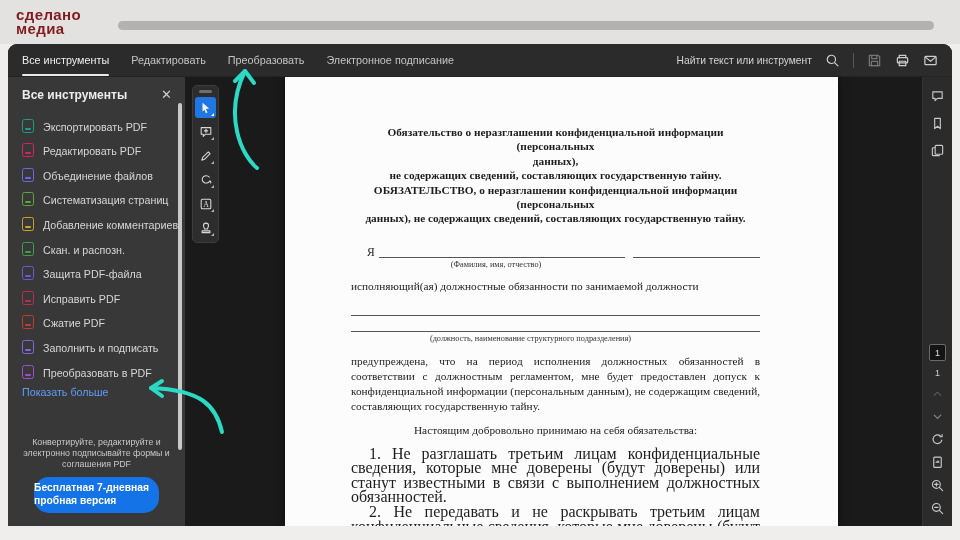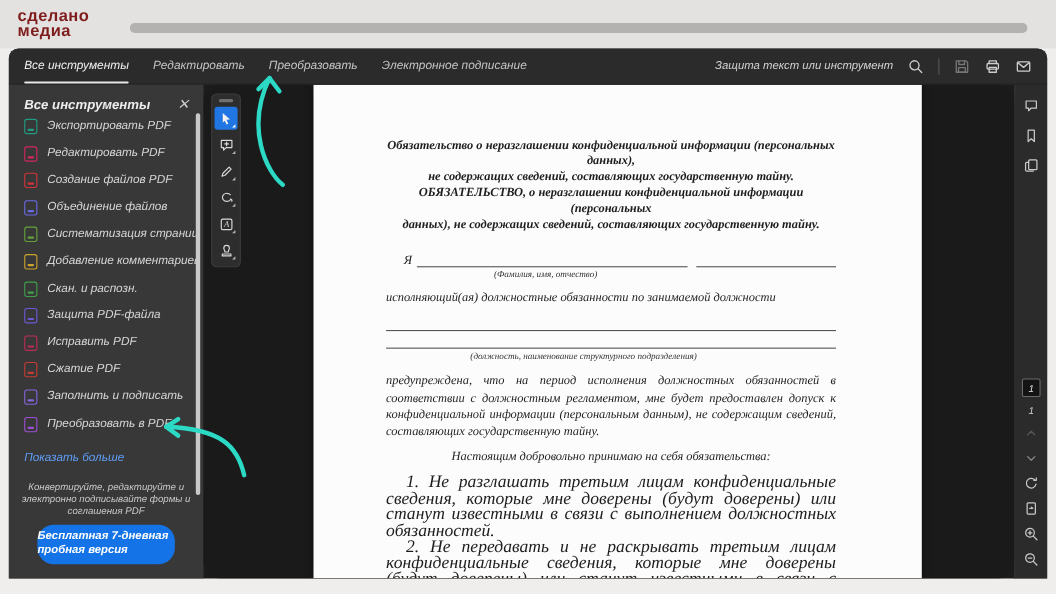--- a/index.html
+++ b/index.html
@@ -9,21 +9,21 @@
   
   .top-light{position:absolute;left:0;top:0;width:960px;height:44px;background:#e4e2e0;}
   .brand{position:absolute;left:16px;top:8px;color:#7f1d1d;font-weight:bold;
     font-size:15px;line-height:13.5px;letter-spacing:.4px;}
   .brand .l2{display:block;text-align:left;padding-right:5px;}
   .header-pill{position:absolute;left:118px;right:26px;top:21px;height:9px;
     border-radius:5px;background:#b3b2b1;}
 
   
   .app{position:absolute;left:8px;top:44px;width:944px;height:482px;
-    background:#1c1c1c;border-radius:9px 9px 0 0;overflow:hidden;font-style:italic;}
+    background:#1c1c1c;border-radius:9px 9px 0 0;overflow:hidden;}
 
   
   .tab-bar{height:33px;background:#2b2b2b;display:flex;align-items:stretch;
     padding:0 14px;border-bottom:1px solid #232323;position:relative;}
   .tabs{display:flex;align-items:stretch;}
   .tab{display:flex;align-items:center;margin-right:22px;color:#c4c4c4;
     font-size:10.8px;position:relative;cursor:default;white-space:nowrap;}
   .tab.active{color:#efefef;}
   .tab.active::after{content:"";position:absolute;left:0;right:0;bottom:0;
     height:2.5px;background:#e8e8e8;border-radius:1px;}
@@ -37,36 +37,36 @@
   
   .main{display:flex;height:449px;}
 
   
   .tools-panel{width:177px;background:#383838;position:relative;flex:none;}
   .panel-header{display:flex;justify-content:space-between;align-items:center;
     padding:11px 13px 6px 14px;}
   .panel-title{font-weight:bold;font-size:12px;color:#ededed;}
   .panel-close{color:#cfcfcf;font-size:13px;line-height:10px;cursor:pointer;}
   .tool-list{padding-left:14px;}
-  .tool-item{display:flex;align-items:flex-start;gap:9px;height:24.6px;cursor:pointer;}
+  .tool-item{display:flex;align-items:flex-end;gap:9px;height:24.6px;cursor:pointer;}
   .tool-ic{width:12px;height:14px;border:1.5px solid #888;border-radius:2.5px;
     position:relative;flex:none;}
   .tool-ic i{position:absolute;left:1.5px;bottom:2px;width:6px;height:2px;border-radius:1px;}
   .tool-label{font-size:10.7px;color:#d6d6d6;white-space:nowrap;}
   .show-more{margin:7px 0 0 14px;font-size:10.7px;color:#5f9df6;cursor:pointer;}
   .panel-scroll{position:absolute;right:3px;top:26px;width:4px;height:347px;
     background:#c9c9c9;border-radius:2px;}
   .panel-promo{position:absolute;left:8px;right:8px;bottom:56px;text-align:center;
     font-size:8.8px;line-height:11px;color:#c9c9c9;}
   .trial-btn{position:absolute;left:26px;right:26px;bottom:13px;background:#1473e6;
     color:#fff;border-radius:15px;text-align:left;padding:5px 0 6px;cursor:pointer;}
   .trial-btn span{display:block;font-size:10.3px;font-weight:bold;line-height:12.5px;}
 
   
-  .canvas{flex:1;position:relative;background:#1a1a1a;overflow:hidden;border-radius:15px;}
+  .canvas{flex:1;position:relative;background:#1a1a1a;overflow:hidden;}
   .page{position:absolute;left:100px;top:0;width:553px;height:449px;background:#fcfcfc;
     box-shadow:0 0 8px rgba(0,0,0,.55);overflow:hidden;color:#1d1d1d;
     font-family:"Liberation Serif",serif;}
   .page-inner{padding:48px 78px 0 66px;}
   .doc-title{text-align:center;font-weight:bold;font-size:11.3px;line-height:14.4px;}
   .name-row{display:flex;align-items:flex-end;margin-top:18px;font-size:11.5px;height:14px;}
   .name-row .pron{padding:0 4px 0 16px;}
   .uline{border-bottom:1px solid #555;height:12px;}
   .ln-a{width:246px;}
   .ln-b{flex:1;margin-left:8px;}
@@ -143,21 +143,21 @@
 
         <div class="tab">
           <span>Преобразовать</span>
         </div>
 
         <div class="tab">
           <span>Электронное подписание</span>
         </div>
       </nav>
     <div class="tab-actions">
-      <span class="search-label">Защита текст или инструмент</span>
+      <span class="search-label">Найти текст или инструмент</span>
       <svg class="tb-ico" viewBox="0 0 16 16">
         <circle cx="6.8" cy="6.8" r="4.4"></circle>
           <line x1="10.2" y1="10.2" x2="13.8" y2="13.8"></line>
       </svg>
       <div class="vdiv"></div>
       <svg class="tb-ico dim" viewBox="0 0 16 16">
         <path d="M2.5 2.5 h9.5 l1.5 1.5 v9.5 h-11 z"></path>
           <path d="M5 2.5 v3.5 h5.5 v-3.5"></path>
           <rect x="4.7" y="9" width="6.6" height="4.5"></rect>
       </svg>
@@ -189,26 +189,20 @@
             <span class="tool-label">Экспортировать PDF</span>
           </div>
 
           <div class="tool-item">
             <span class="tool-ic" style="border-color: rgb(211, 39, 94);">
               <i style="background-color: rgb(211, 39, 94);"></i>
             </span>
             <span class="tool-label">Редактировать PDF</span>
           </div>
 
-          <div class="tool-item">
-            <span class="tool-ic" style="border-color: rgb(210, 52, 58);">
-              <i style="background-color: rgb(210, 52, 58);"></i>
-            </span>
-            <span class="tool-label">Создание файлов PDF</span>
-          </div>
 
           <div class="tool-item">
             <span class="tool-ic" style="border-color: rgb(106, 106, 232);">
               <i style="background-color: rgb(106, 106, 232);"></i>
             </span>
             <span class="tool-label">Объединение файлов</span>
           </div>
 
           <div class="tool-item">
             <span class="tool-ic" style="border-color: rgb(99, 163, 58);">

